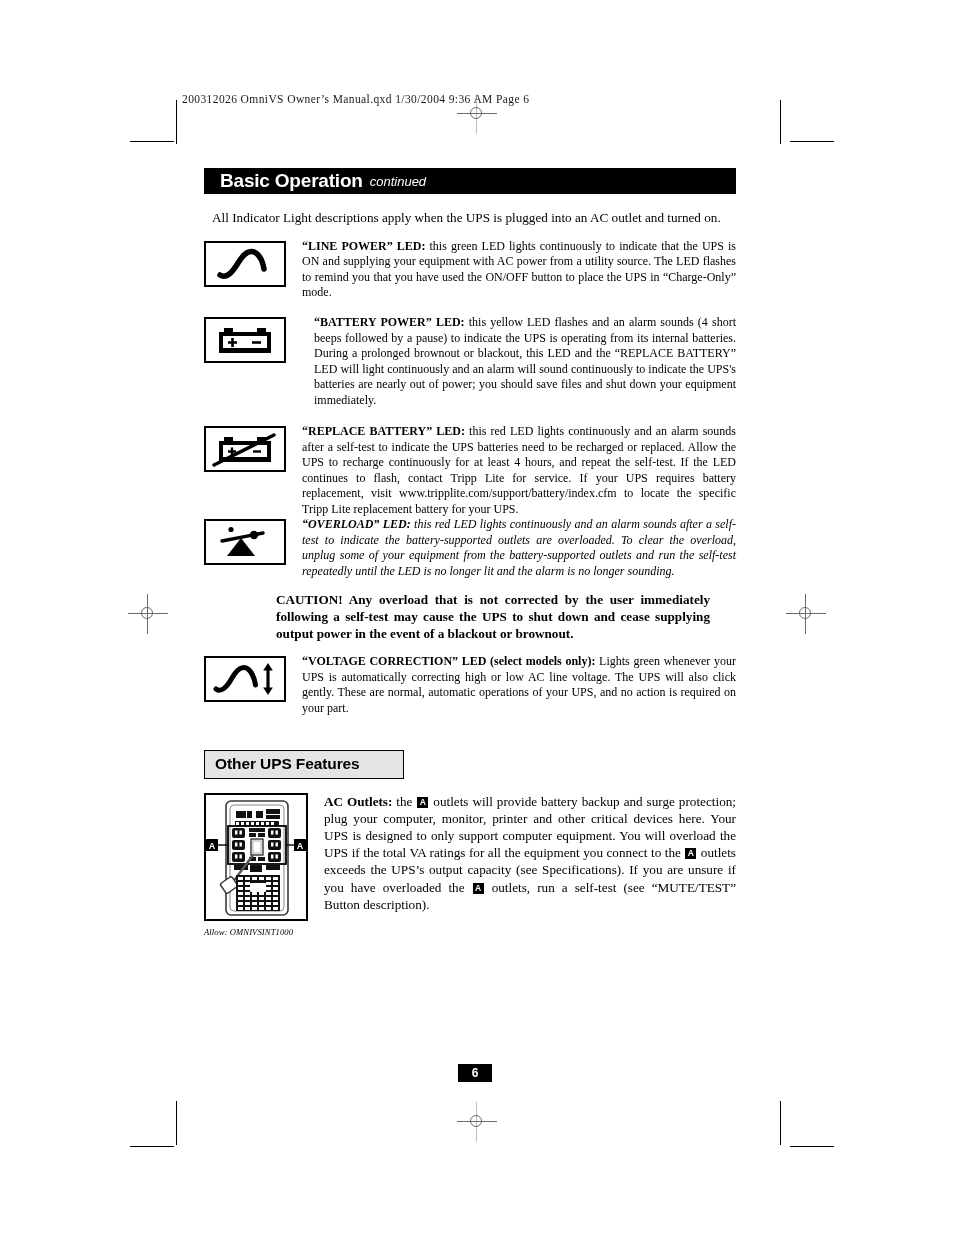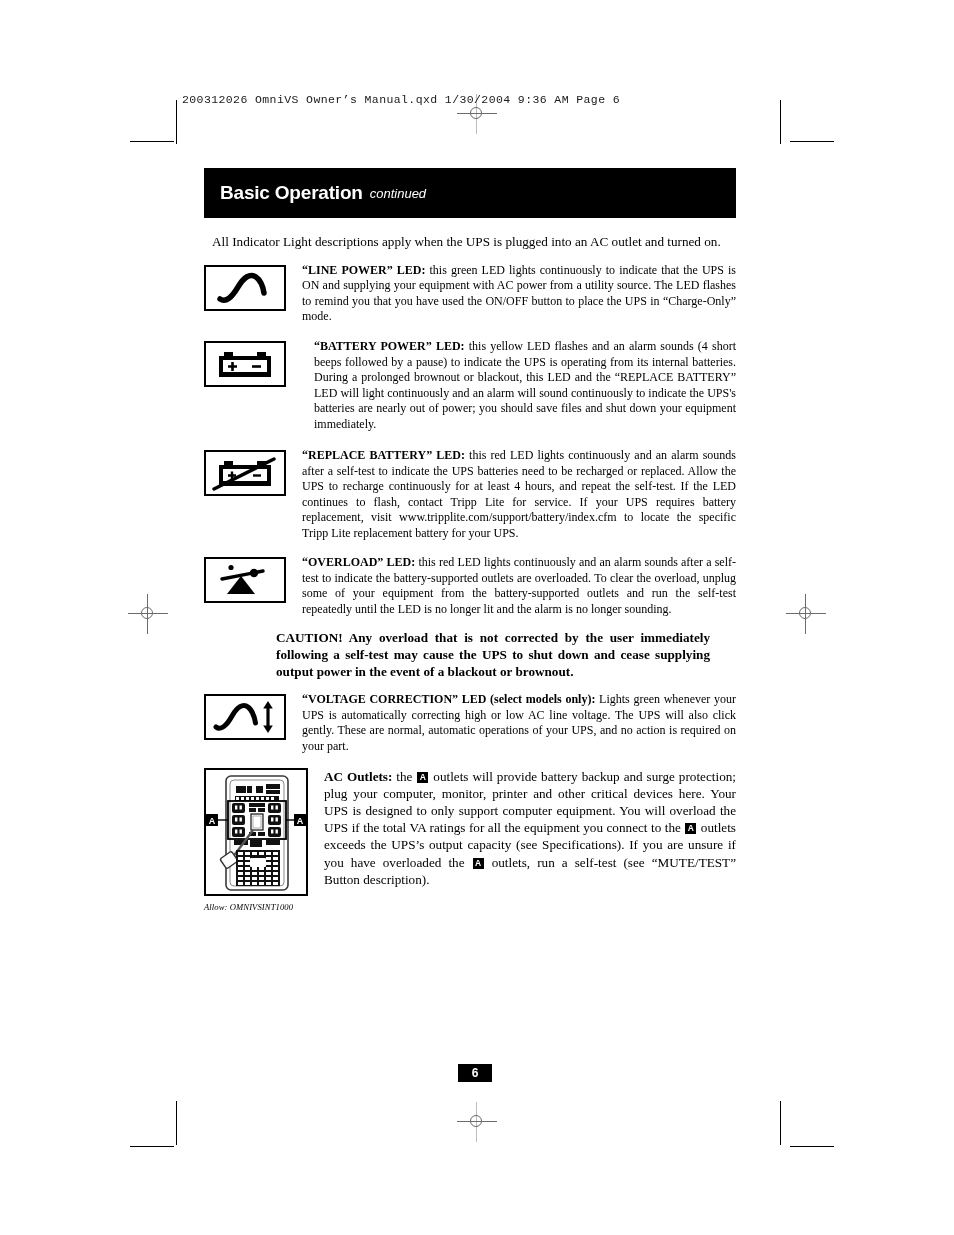--- a/index.html
+++ b/index.html
@@ -45,40 +45,40 @@
     width: 40px; height: 1px;
     background: #6b6b6b;
   }
   .reg-mark.faint .reg-v { background: #bdbdbd; }
 
   
   .slug {
     position: absolute;
     left: 182px;
     top: 93px;
-    font-family: Liberation Mono, monospace;
+    font-family: Liberation Serif, serif;
     font-size: 11.5px;
     letter-spacing: 0.4px;
     white-space: nowrap;
     color: #1a1a1a;
   }
 
   
   .page {
     position: absolute;
     left: 204px;
     top: 168px;
     width: 532px;
   }
 
   
   .banner {
     background: #000000;
     color: #ffffff;
-    height: 50px;
+    height: 26px;
     display: flex;
     align-items: center;
     padding-left: 16px;
     box-sizing: border-box;
   }
   .banner-title {
     font-family: "Liberation Sans", "DejaVu Sans", sans-serif;
     font-weight: bold;
     font-size: 19px;
     letter-spacing: -0.2px;
@@ -317,21 +317,21 @@
           <path d="M8 37 L 68 7" stroke="#000" stroke-width="3.4" stroke-linecap="round"></path>
         </svg>
       </div>
     </div>
     <div class="textcell">
       <b>“REPLACE BATTERY” LED:</b><span> this red LED lights continuously and an alarm sounds after a self-test to indicate the UPS batteries need to be recharged or replaced. Allow the UPS to recharge continuously for at least 4 hours, and repeat the self-test. If the LED continues to flash, contact Tripp Lite for service. If your UPS requires battery replacement, visit www.tripplite.com/support/battery/index.cfm to locate the specific Tripp Lite replacement battery for your UPS.</span>
     </div>
   </div>
 
   
-  <div class="row" style="margin-top:14px;">
+  <div class="row" style="margin-top:0;font-style:italic;">
     <div class="iconcell">
       <div class="iconbox">
         <svg width="78" height="42" viewBox="0 0 78 42" aria-hidden="true">
           <circle cx="25" cy="8.5" r="2.6" fill="#000"></circle>
           <circle cx="48" cy="14" r="4.2" fill="#000"></circle>
           <path d="M16 20 L 57 12" stroke="#000" stroke-width="3.4" stroke-linecap="round"></path>
           <polygon points="35,17 49,35 21,35" fill="#000"></polygon>
         </svg>
       </div>
     </div>
@@ -354,20 +354,23 @@
           <polygon points="62,37 57.2,29.5 66.8,29.5" fill="#000"></polygon>
         </svg>
       </div>
     </div>
     <div class="textcell">
       <b>“VOLTAGE CORRECTION” LED (select models only):</b><span> Lights green whenever your UPS is automatically correcting high or low AC line voltage. The UPS will also click gently. These are normal, automatic operations of your UPS, and no action is required on your part.</span>
     </div>
   </div>
 
   
+  <div class="section-head head-other">
+    <span>Other UPS Features</span>
+  </div>
 
   <div class="features-row">
     <div class="features-figure">
       <div class="prodbox">
         <svg width="100" height="124" viewBox="0 0 100 124" aria-hidden="true">
 
           <rect x="20" y="6" width="62" height="114" rx="5" fill="#ffffff" stroke="#3a3a3a" stroke-width="1.6"></rect>
           <rect x="24" y="10" width="54" height="106" rx="4" fill="#ffffff" stroke="#8a8a8a" stroke-width="1"></rect>
 
           <rect x="30" y="16" width="10" height="7" fill="#111"></rect>

